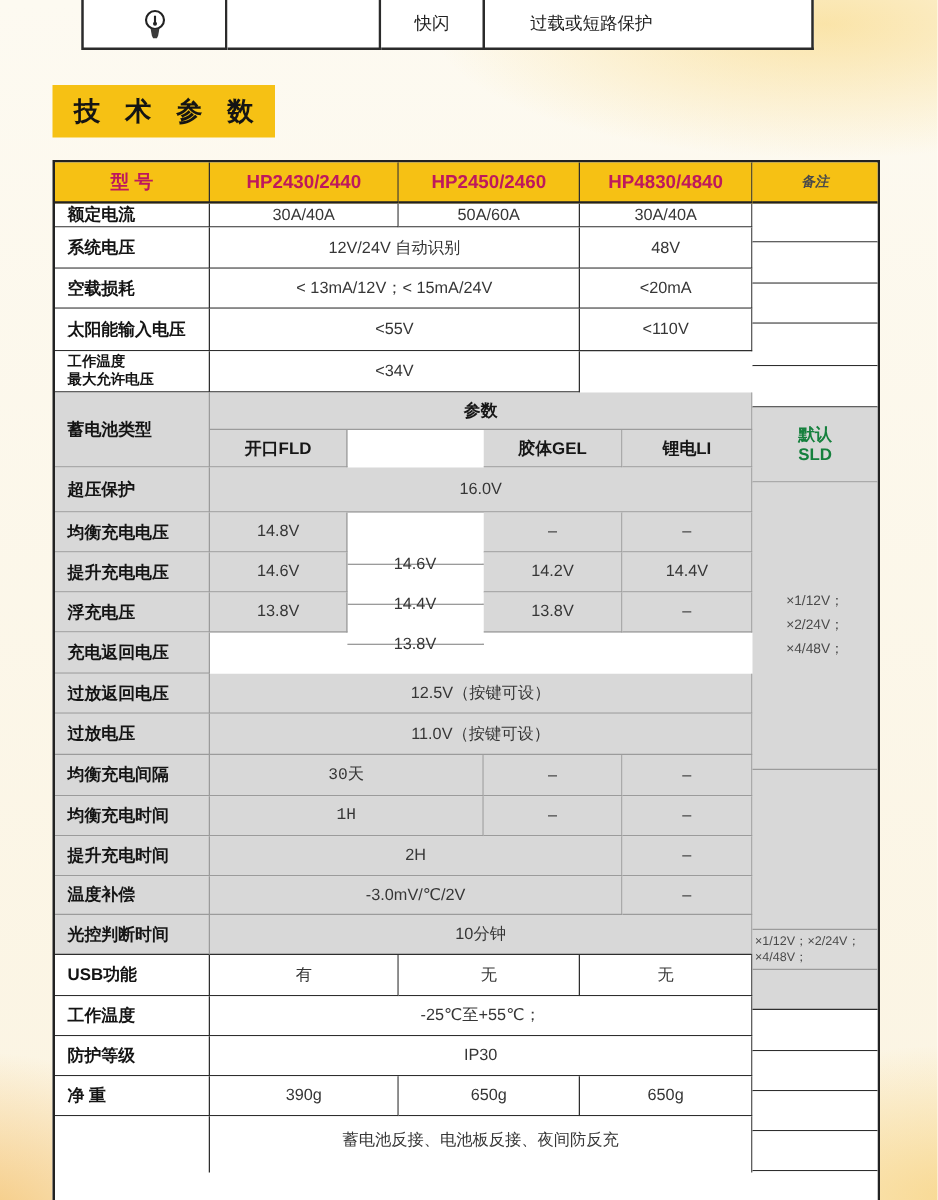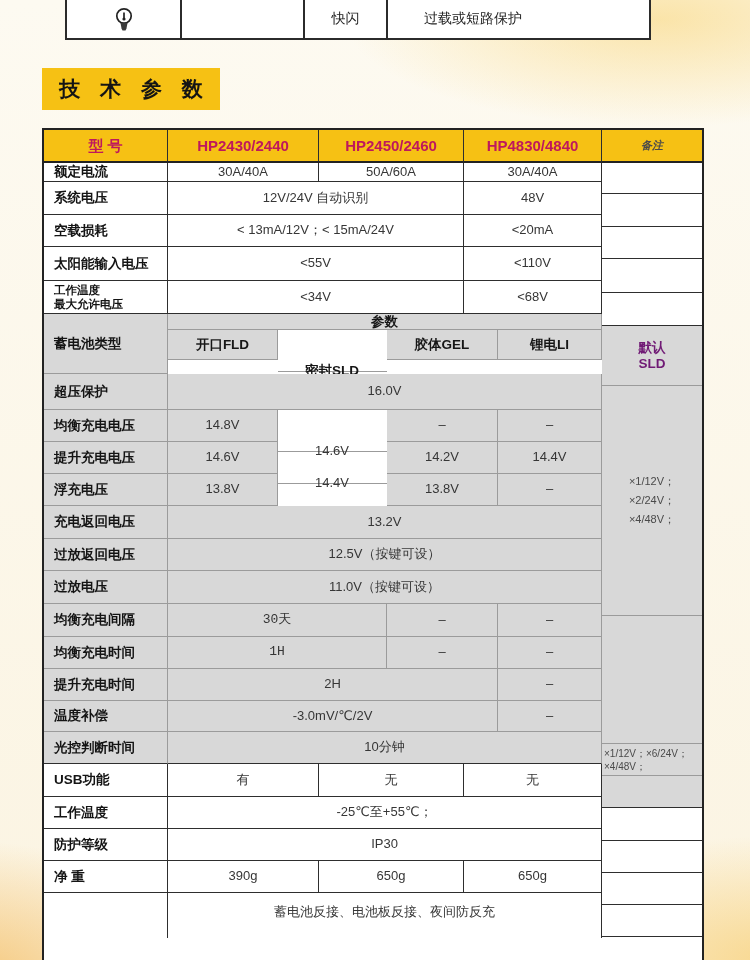--- a/index.html
+++ b/index.html
@@ -49,21 +49,21 @@
   .colstack{display:flex;flex-direction:column;width:434px;}
   .subrow{display:flex;}
   
   .rc{box-sizing:border-box;border-bottom:1px solid #2e2e2e;background:#fff;
       display:flex;align-items:center;justify-content:center;font-size:11px;color:#4a4a4a;}
   .rc.gy{background:#D8D8D8;border-bottom-color:#9b9b9b;}
   .rc.dkb{border-bottom-color:#2e2e2e;}
   .rc.hd{display:flex;font-style:italic;}
   .mult{display:flex;flex-direction:column;align-items:flex-start;gap:2px;line-height:17px;}
   .lightrk{font-size:10px;line-height:13px;padding:2px 2px;justify-content:flex-start;text-align:left;}
-  .defsld{font-weight:bold;font-size:13.5px;color:#701a75;line-height:16px;white-space:pre-line;text-align:center;}
+  .defsld{font-weight:bold;font-size:13.5px;color:#15803d;line-height:16px;white-space:pre-line;text-align:center;}
   .twoline{white-space:pre-line;}
   .partial .c{border-bottom:none;align-items:flex-start;padding-top:12px;}
   .bulb{width:20px;height:27px;display:block;}
 </style>
 </head>
 <body>
 
 <div class="topfrag">
   <div class="tf cell1">
     <svg class="bulb" viewBox="0 0 20 27">
@@ -112,27 +112,26 @@
     <div class="r" style="height:34px">
       <div class="c lab w124">太阳能输入电压</div>
       <div class="c c296">&lt;55V</div>
       <div class="c w138">&lt;110V</div>
     </div>
 
     <div class="r" style="height:33px">
       <div class="c lab lab2 w124 twoline">工作温度
 最大允许电压</div>
       <div class="c c296">&lt;34V</div>
-      <div class="c w138">&lt;68V</div>
     </div>
 
     <div class="r g" style="height:60px">
       <div class="c lab w124" style="height:60px">蓄电池类型</div>
       <div class="colstack">
-        <div class="c sp434 bold" style="height:16px">参数</div>
+        <div class="c sp434 bold" style="height:30px">参数</div>
         <div class="subrow" style="height:30px">
           <div class="c s110 bold">开口FLD</div>
           <div class="c s109 bold">密封SLD</div>
           <div class="c s111 bold">胶体GEL</div>
           <div class="c s104 bold">锂电LI</div>
         </div>
       </div>
     </div>
 
     <div class="r g" style="height:36px">
@@ -159,21 +158,20 @@
     <div class="r g" style="height:32px">
       <div class="c lab w124">浮充电压</div>
       <div class="c s110">13.8V</div>
       <div class="c s109">13.8V</div>
       <div class="c s111">13.8V</div>
       <div class="c s104">–</div>
     </div>
 
     <div class="r g" style="height:33px">
       <div class="c lab w124">充电返回电压</div>
-      <div class="c sp434">13.2V</div>
     </div>
 
     <div class="r g" style="height:32px">
       <div class="c lab w124">过放返回电压</div>
       <div class="c sp434">12.5V（按键可设）</div>
     </div>
 
     <div class="r g" style="height:33px">
       <div class="c lab w124">过放电压</div>
       <div class="c sp434">11.0V（按键可设）</div>
@@ -252,21 +250,21 @@
     <div class="rc gy defsld twoline" style="height:60px">默认
 SLD</div>
     <div class="rc gy" style="height:230px">
       <div class="mult">
         <span>×1/12V；</span>
         <span>×2/24V；</span>
         <span>×4/48V；</span>
       </div>
     </div>
     <div class="rc gy" style="height:128px"></div>
-    <div class="rc gy lightrk" style="height:32px">×1/12V；×6/24V；×4/48V；</div>
+    <div class="rc gy lightrk" style="height:32px">×1/12V；×2/24V；×4/48V；</div>
     <div class="rc gy dkb" style="height:32px"></div>
     <div class="rc" style="height:33px"></div>
     <div class="rc" style="height:32px"></div>
     <div class="rc" style="height:32px"></div>
     <div class="rc" style="height:32px"></div>
     <div class="rc" style="height:45px;border-bottom:none"></div>
   </div>
 </div>
 
 </body></html>

